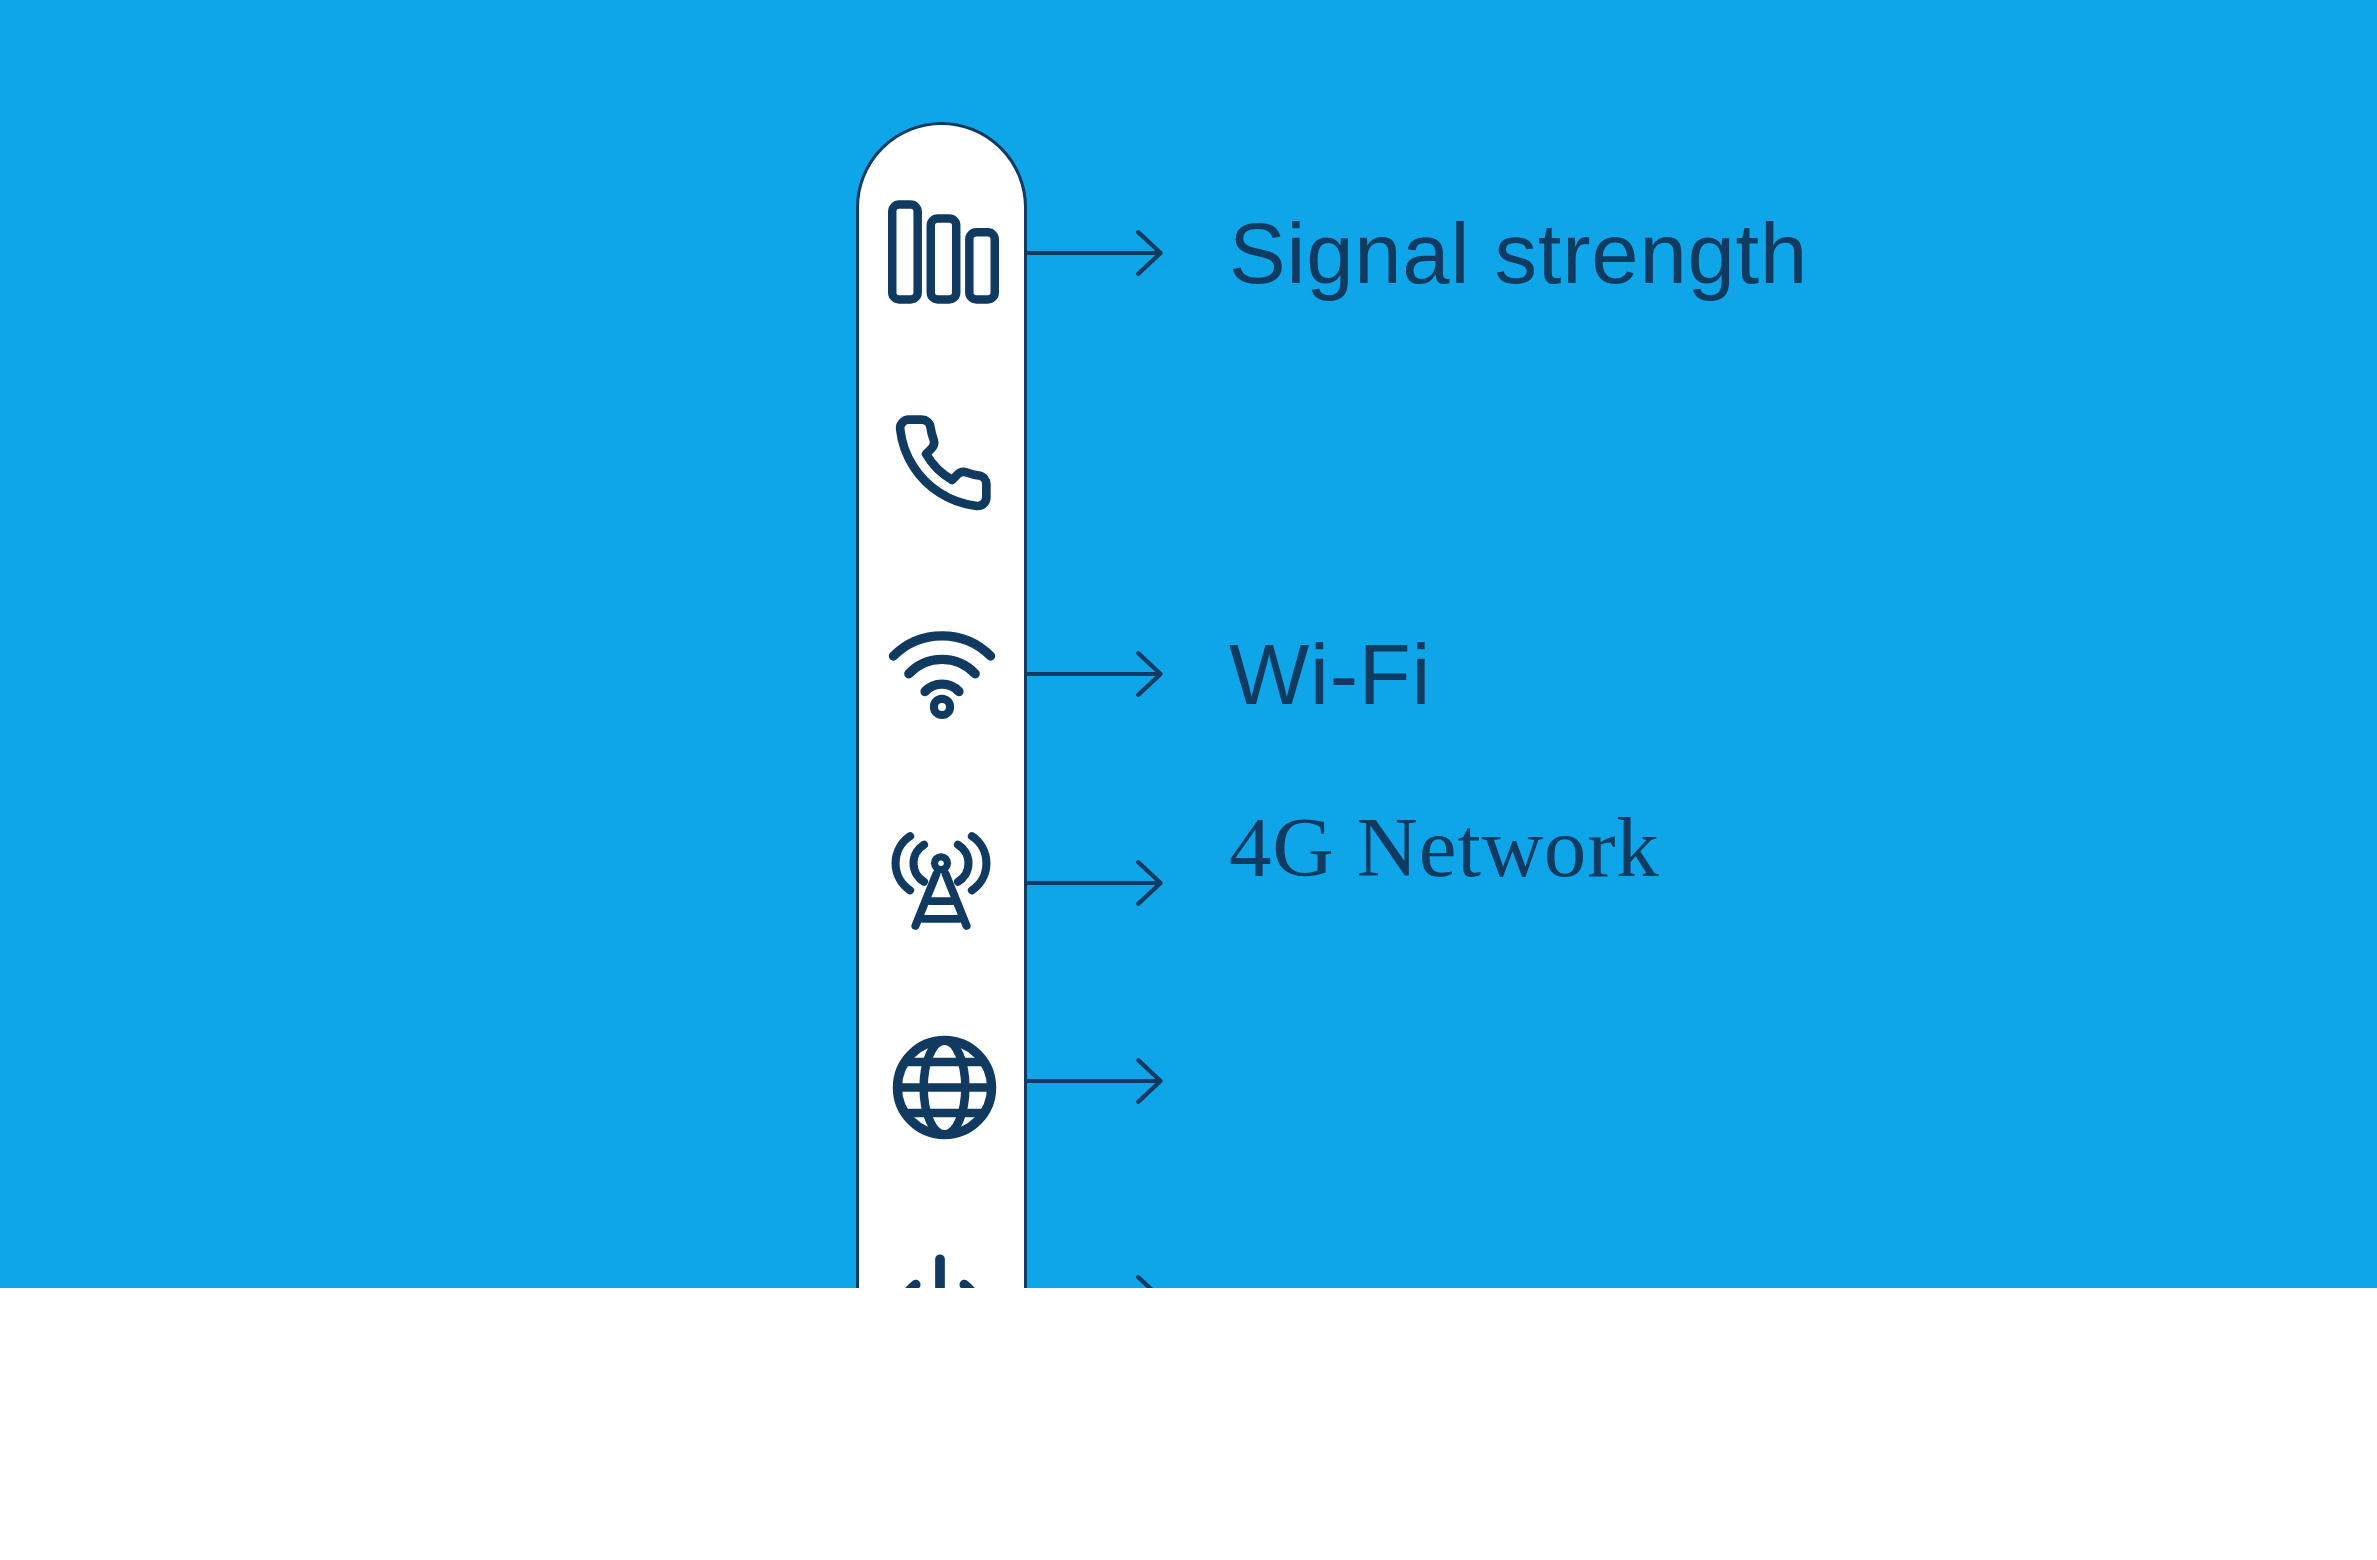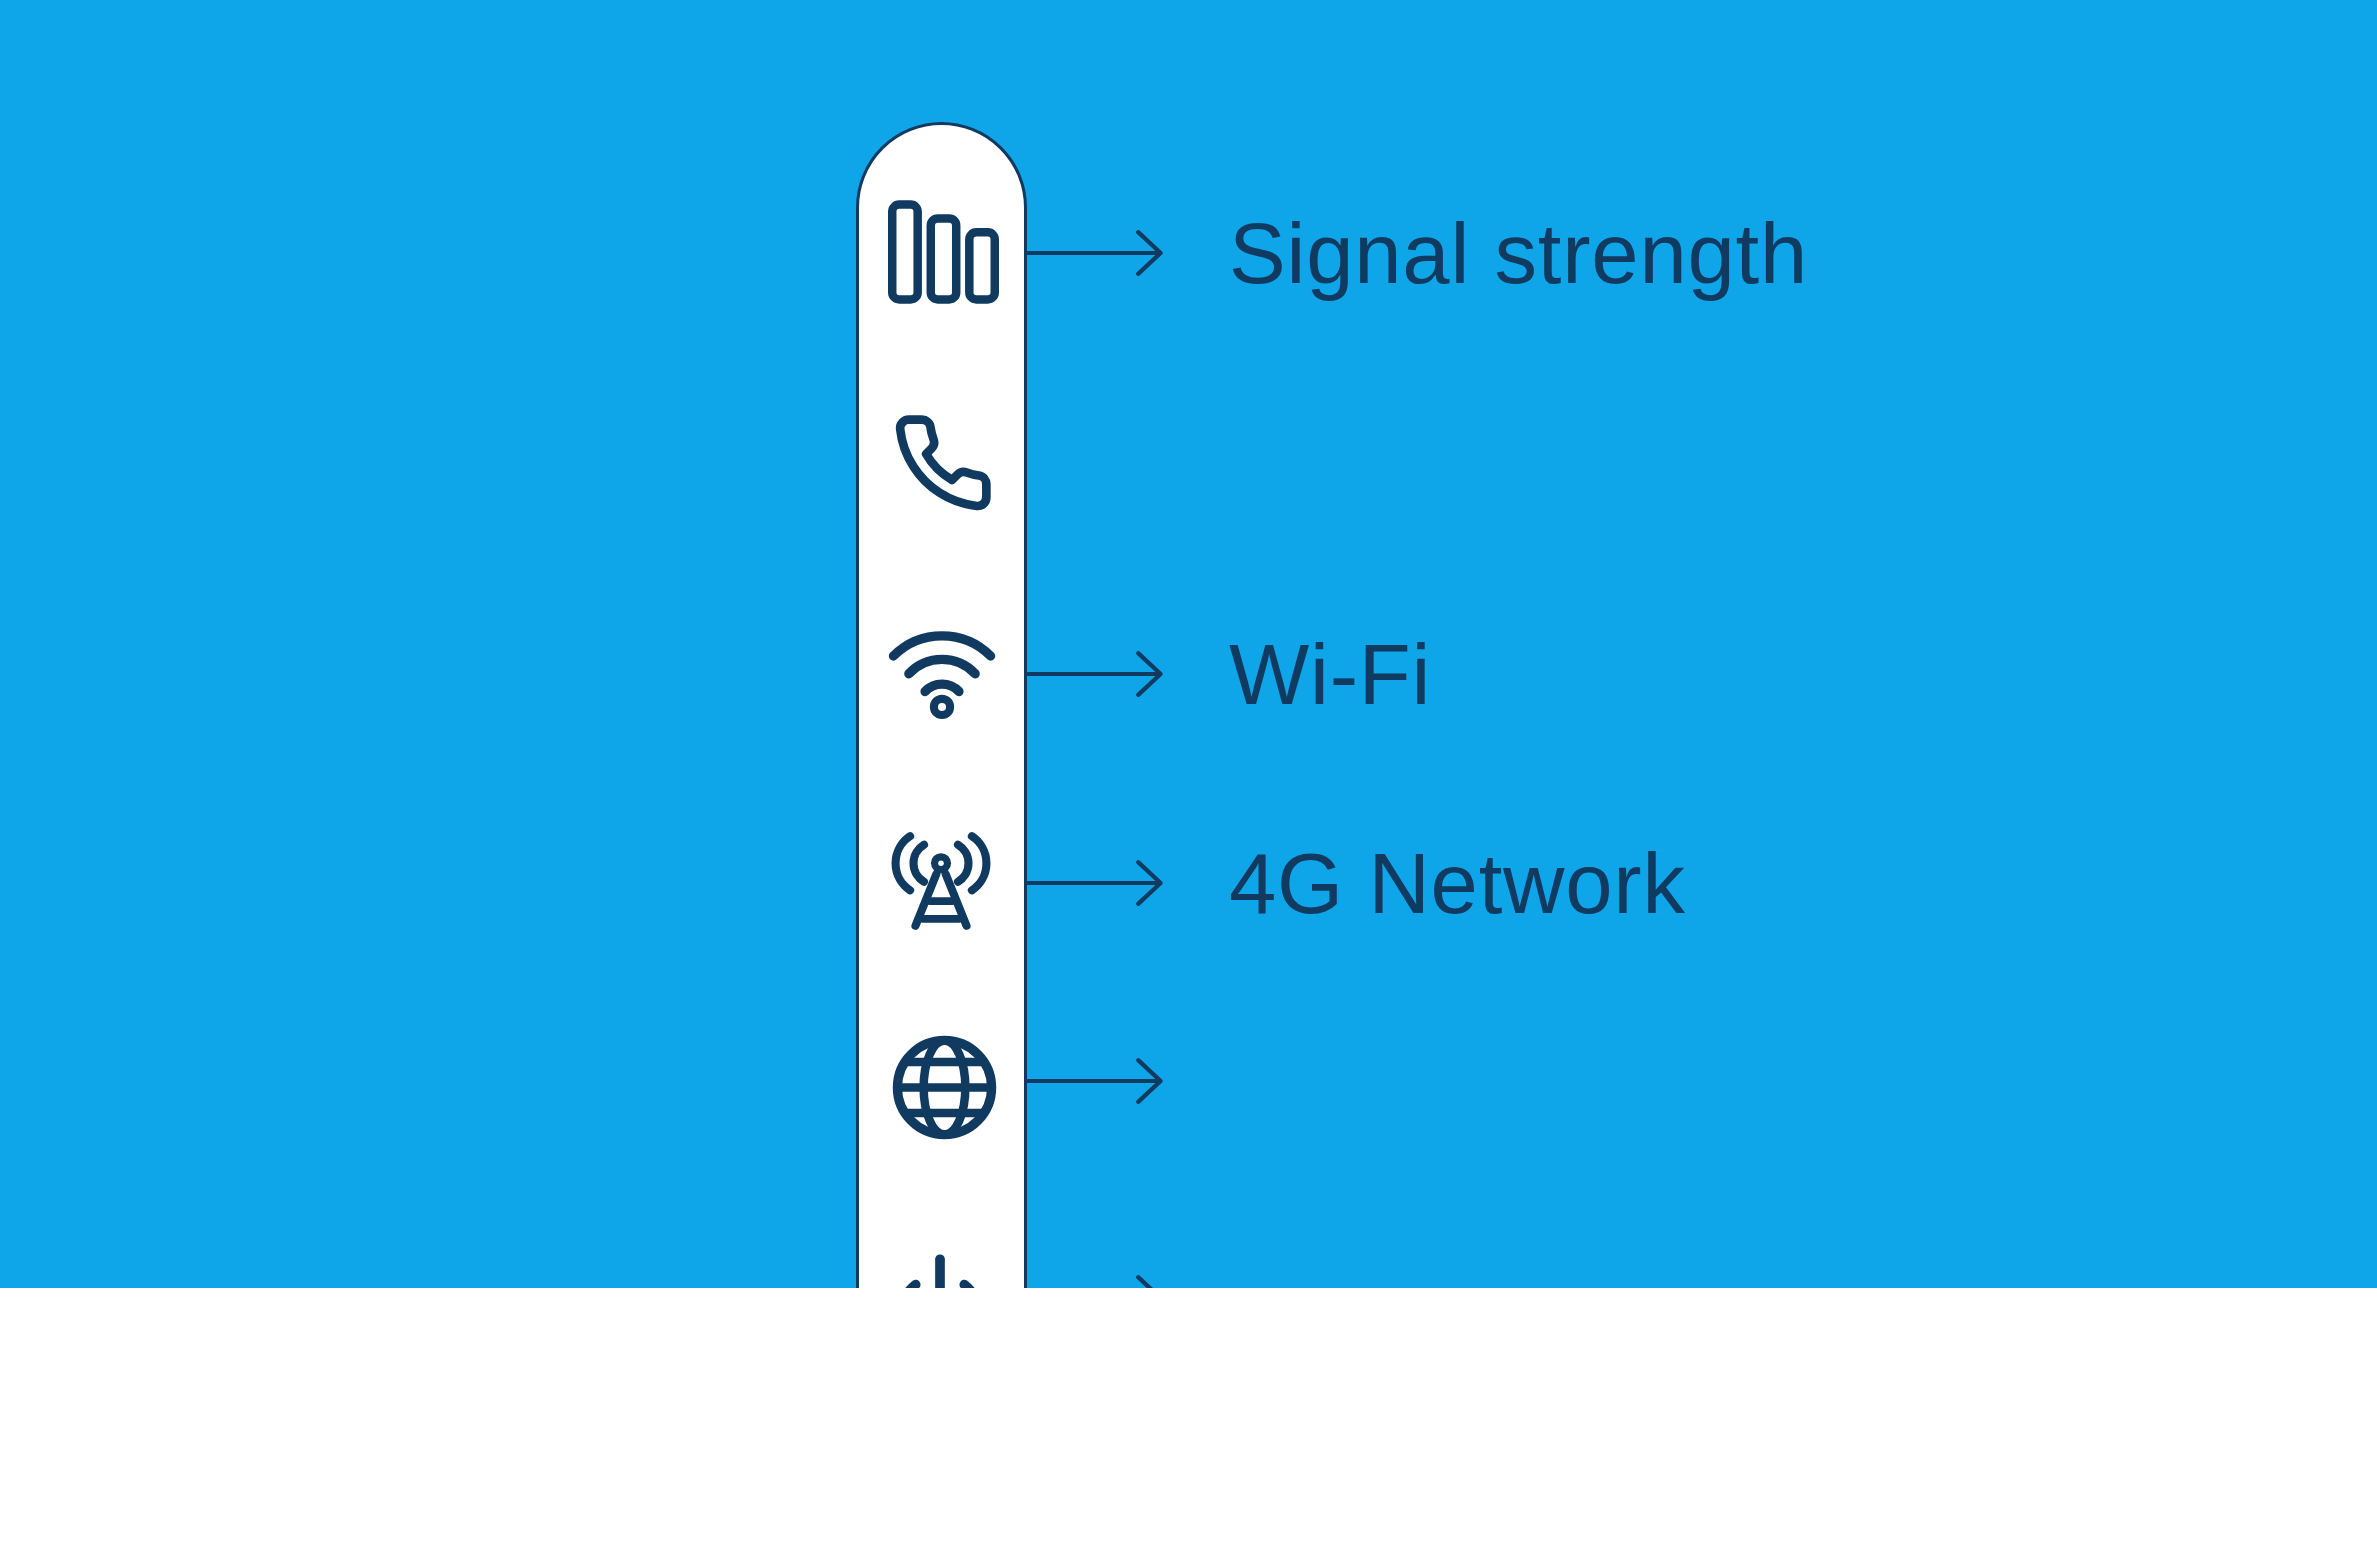--- a/index.html
+++ b/index.html
@@ -130,16 +130,16 @@
 
   <svg class="arrow" style="left:1027px; top:1273px;" width="139" height="50" viewBox="0 0 180 64">
     <g fill="none" stroke="currentColor" stroke-width="5.5" stroke-linecap="round" stroke-linejoin="round">
       <path d="M1 32 H 170"></path>
         <path d="M144 5 L 173 32 L 144 59"></path>
     </g>
   </svg>
 
   <div class="label" style="top:253px;">Signal strength</div>
   <div class="label" style="top:674px;text-align:right;">Wi-Fi</div>
-  <div class="label" style="top:883px;">4G Network</div>
+  <div class="label" style="top:847px;font-family:Liberation Serif, serif;">4G Network</div>
 
 </div>
 
 
 </body></html>

